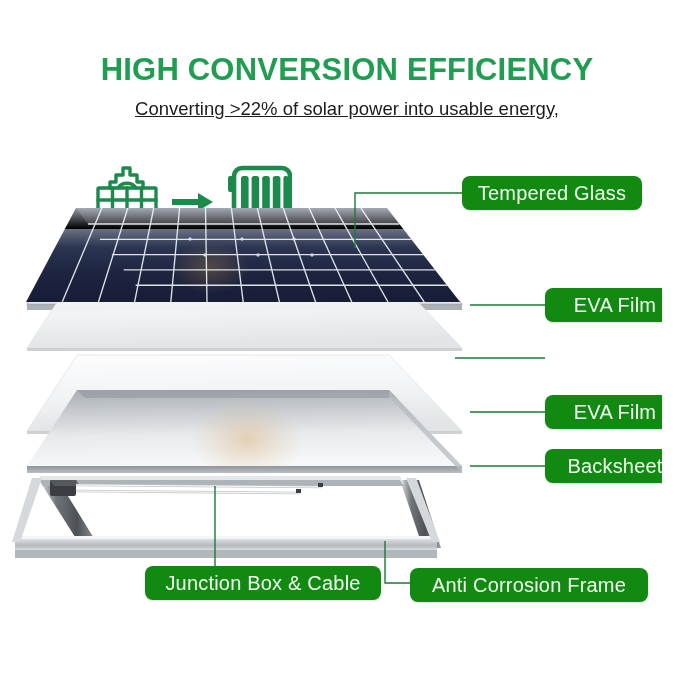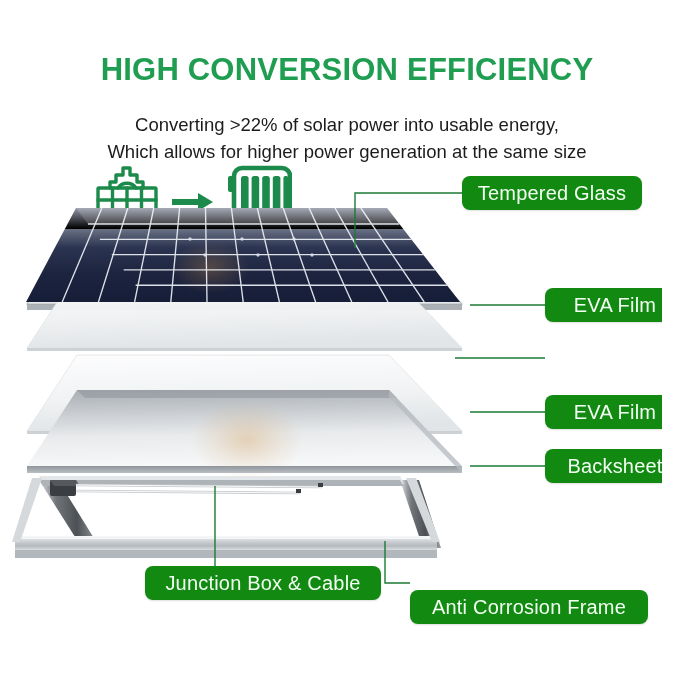--- a/index.html
+++ b/index.html
@@ -35,21 +35,21 @@
     line-height: 1.15;
     white-space: nowrap;
   }
   .sub {
     font-size: 18.5px;
     font-weight: 400;
     color: #1c1c1c;
     line-height: 1.45;
     white-space: nowrap;
   }
-  #sub1 { margin-top: 24px; }
+  #sub1 { margin-top: 8px; text-decoration: underline; }
   #sub2 { margin-top: 1px; }
 
   
   #energy-icon {
     position: absolute;
     left: 92px;
     top: 162px;
     width: 200px;
     height: 70px;
   }
@@ -81,41 +81,40 @@
     white-space: nowrap;
     box-shadow: 0 1px 2px rgba(0,0,0,0.13);
   }
 
   #badge-0 { left: 462px; top: 176px; width: 180px; }
   #badge-1 { left: 545px; top: 288px; width: 140px; }
   #badge-2 { left: 545px; top: 341px; width: 140px; }
   #badge-3 { left: 545px; top: 395px; width: 140px; }
   #badge-4 { left: 545px; top: 449px; width: 140px; text-align: center; }
   #badge-5 { left:  97px; top: 566px; width: 236px; margin-left: 48px; }
-  #badge-6 { left: 410px; top: 590px; width: 238px; }
+  #badge-6 { left: 410px; top: 568px; width: 238px; }
 
   
   #connectors {
     position: absolute;
     left: 0;
     top: 0;
     width: 694px;
     height: 694px;
     pointer-events: none;
   }
 </style>
 </head>
 <body>
 
 <div id="page">
 
   <div id="header">
     <div id="title">HIGH CONVERSION EFFICIENCY</div>
     <div id="sub1" class="sub">Converting &gt;22% of solar power into usable energy,</div>
-    <div id="sub2" class="sub">Which allows for higher power generation at the same size</div>
   </div>
 
   <svg id="energy-icon" viewBox="0 0 200 70">
 
     <g fill="none" stroke="#1b8a4b" stroke-width="3.4" stroke-linejoin="round" stroke-linecap="round">
 
       <path d="M18 26 L18 20 L24 20 L24 13 L31 13 L31 6 L38 6 L38 13 L45 13 L45 20 L51 20 L51 26"></path>
 
       <path d="M26 26 A 11 11 0 0 1 44 26"></path>
 

